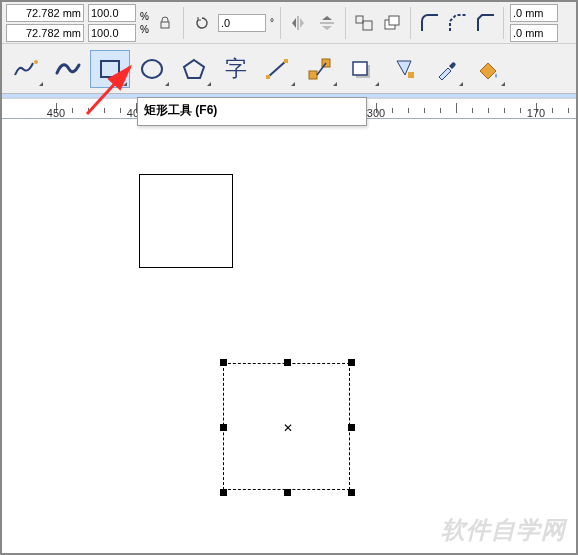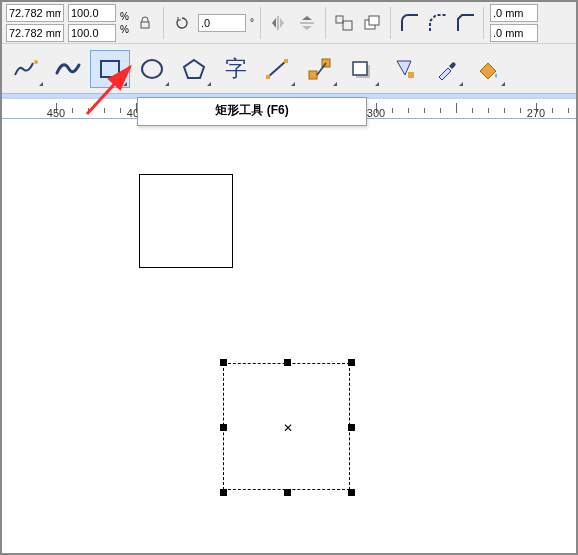--- a/index.html
+++ b/index.html
@@ -18,21 +18,21 @@
     height: 42px; background: #f0f0f0;
     border-bottom: 1px solid #d0d0d0;
     padding: 2px 4px; gap: 4px;
   }
   .inputpair { display: flex; flex-direction: column; gap: 2px; }
   .txtin {
     height: 18px; font-size: 11px;
     border: 1px solid #aaa; background: #fff;
     padding: 0 2px;
   }
-  .txtin.w70 { width: 58px; text-align: right; }
+  .txtin.w70 { width: 78px; text-align: right; }
   .txtin.w50 { width: 48px; }
   .iconbtn {
     width: 24px; height: 24px;
     display: flex; align-items: center; justify-content: center;
     cursor: pointer;
   }
   .sep { width: 1px; height: 32px; background: #ccc; margin: 0 2px; }
 
   .toolbar {
     display: flex; align-items: center;
@@ -94,21 +94,20 @@
     transform: translate(-50%,-50%);
   }
 
   .tooltip {
     position: absolute; left: 135px; top: 95px;
     width: 230px;
     background: #fff; border: 1px solid #9a9a9a;
     padding: 4px 6px; font-size: 12px;
     box-shadow: 1px 2px 3px rgba(0,0,0,.15);
     z-index: 50;
-    text-align: center;
   }
   .tooltip .tt-title { font-weight: bold; margin-bottom: 2px; }
 
   .arrow {
     position: absolute; left: 80px; top: 57px;
     z-index: 40; pointer-events: none;
   }
 
   .watermark {
     position: absolute; right: 10px; bottom: 10px;
@@ -314,21 +313,21 @@
     <div class="tick small" style="left: 406px;"></div>
     <div class="tick small" style="left: 422px;"></div>
     <div class="tick small" style="left: 438px;"></div>
     <div class="tick" style="left: 454px;"></div>
     <div class="lbl" style="left: 454px; margin-top: 20px;">200</div>
     <div class="tick small" style="left: 470px;"></div>
     <div class="tick small" style="left: 486px;"></div>
     <div class="tick small" style="left: 502px;"></div>
     <div class="tick small" style="left: 518px;"></div>
     <div class="tick" style="left: 534px;"></div>
-    <div class="lbl" style="left: 534px;">270</div>
+    <div class="lbl" style="left: 534px;">170</div>
     <div class="tick small" style="left: 550px;"></div>
     <div class="tick small" style="left: 566px;"></div>
   </div>
 
 <svg class="arrow" width="70" height="60">
   <defs>
       <marker id="ah" markerWidth="10" markerHeight="10" refX="8" refY="3" orient="auto">
     <path d="M0,0 L9,3 L0,6 z" fill="#ff2a2a"></path>
       </marker>
     </defs>
@@ -349,13 +348,14 @@
   <div class="handle" style="left:346px; top:240px"></div>
   <div class="handle" style="left:218px; top:305px"></div>
   <div class="handle" style="left:346px; top:305px"></div>
   <div class="handle" style="left:218px; top:370px"></div>
   <div class="handle" style="left:282px; top:370px"></div>
   <div class="handle" style="left:346px; top:370px"></div>
   <div class="centerx" style="left:286px; top:309px">✕</div>
 </div>
 
 <div class="watermark">
+  <div class="wm1">软件自学网</div>
 </div>
 
 </body></html>

